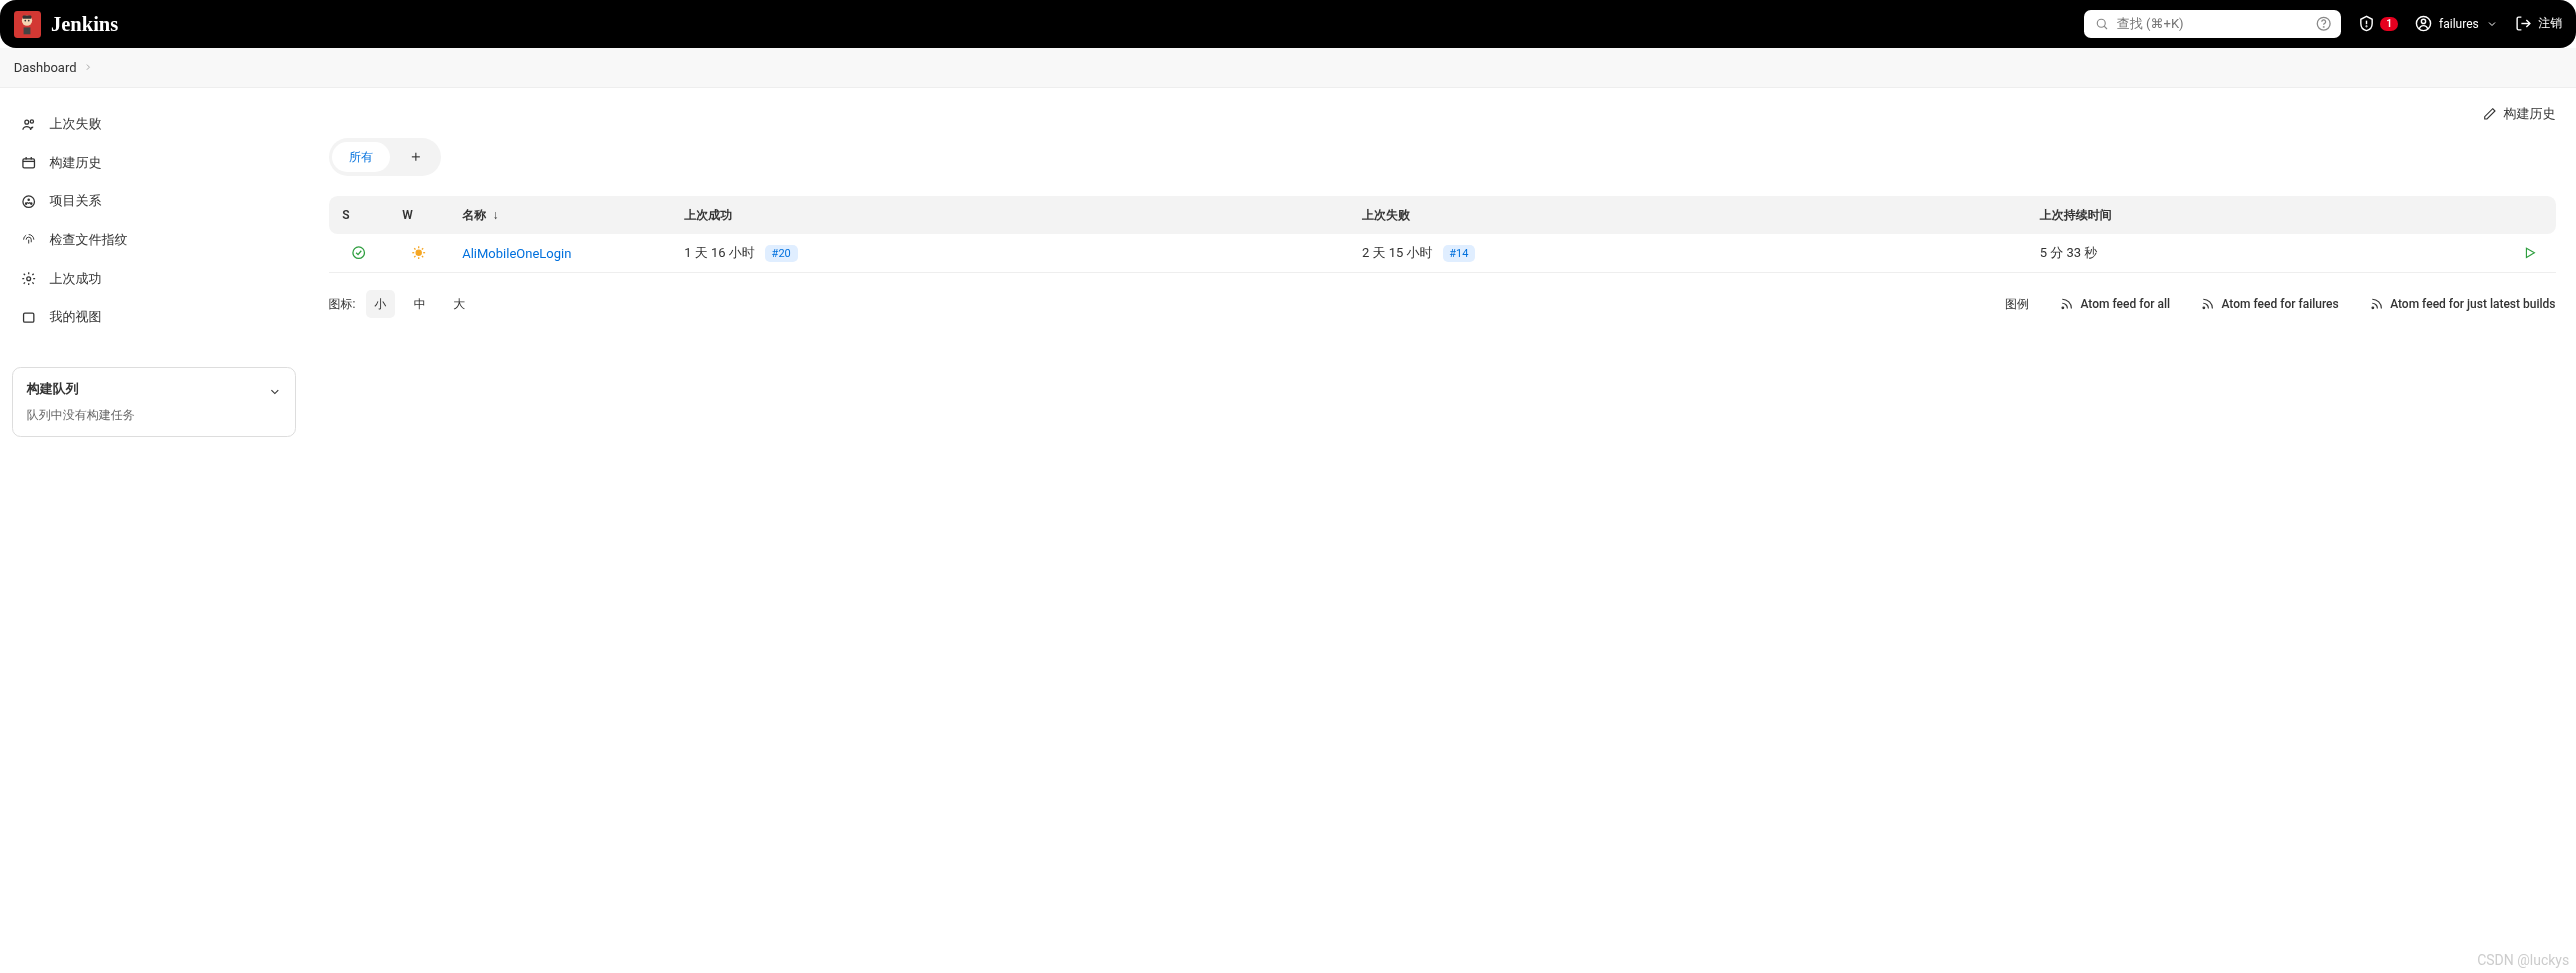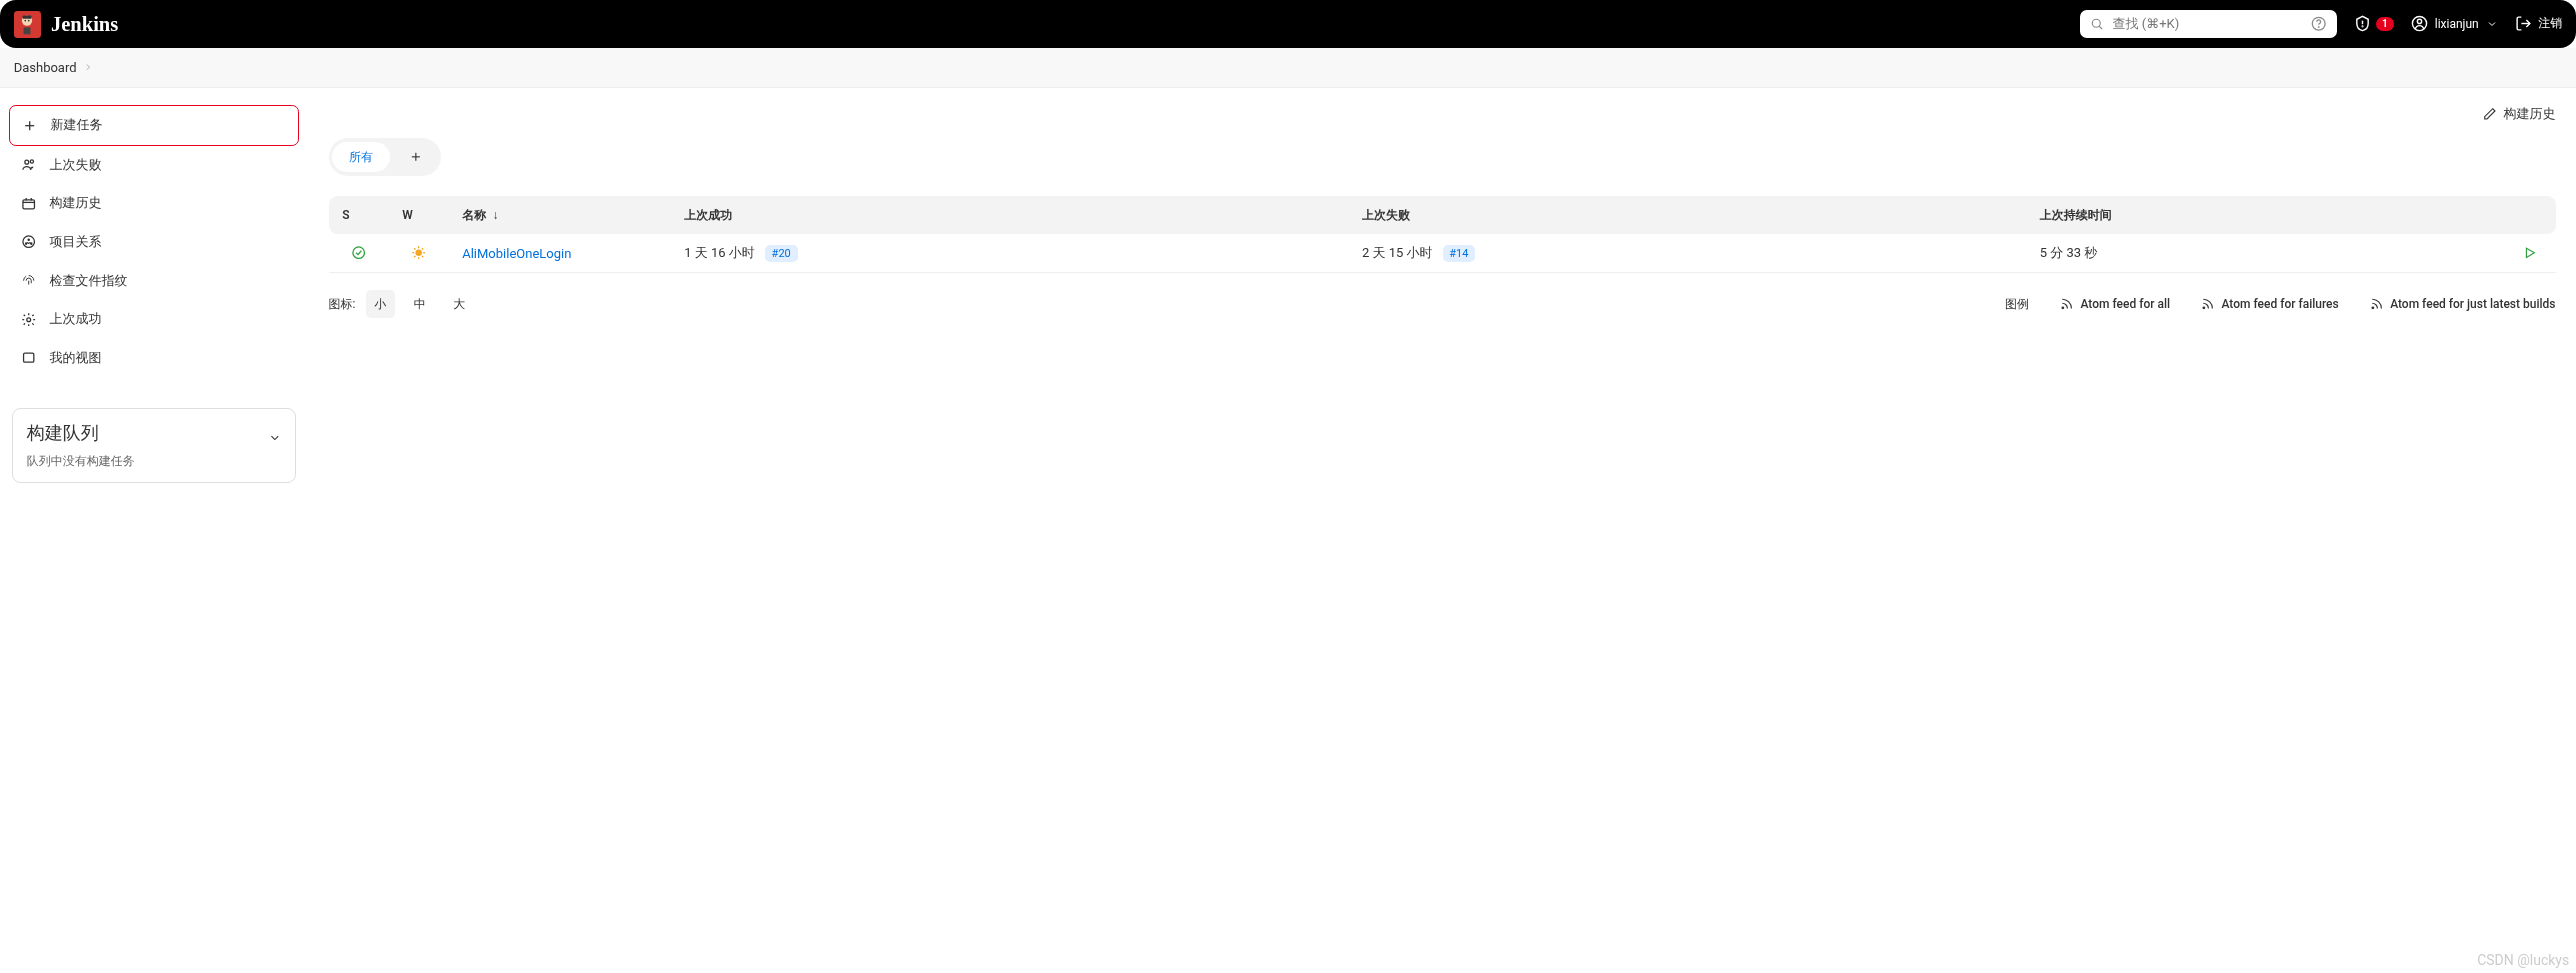--- a/index.html
+++ b/index.html
@@ -149,22 +149,22 @@
     .sidebar-widget {
       margin: 17px 3.4px;
       border: 0.9px solid #ddd;
       border-radius: 8.6px;
       padding: 12px 13.7px;
     }
     .sidebar-widget-header {
       display: flex;
       align-items: flex-end;
       justify-content: space-between;
-      font-weight: 400;
-      font-size: 18px;
+      font-weight: 700;
+      font-size: 13px;
       margin-bottom: 8.6px;
     }
     .sidebar-widget-body {
       color: #666;
       font-size: 12px;
     }
     .sidebar-sep {
       height: 13.7px;
     }
     
@@ -348,21 +348,21 @@
           <circle cx="12" cy="16" r="0.5" fill="#fff"></circle>
       </svg>
       <span class="badge">1</span>
     </div>
     <div class="user-menu">
       <svg width="17" height="17" viewBox="0 0 24 24" fill="none" stroke="#fff" stroke-width="2">
         <circle cx="12" cy="12" r="10"></circle>
           <circle cx="12" cy="9" r="3"></circle>
           <path d="M6 20 c1-4 4-5 6-5 s5 1 6 5"></path>
       </svg>
-      <span>lixianjun</span>
+      <span>failures</span>
       <svg width="12" height="12" viewBox="0 0 24 24" fill="none" stroke="#fff" stroke-width="2">
         <polyline points="6 9 12 15 18 9"></polyline>
       </svg>
     </div>
     <div class="logout-btn">
       <svg width="17" height="17" viewBox="0 0 24 24" fill="none" stroke="#fff" stroke-width="2">
         <path d="M9 21H5a2 2 0 0 1-2-2V5a2 2 0 0 1 2-2h4"></path>
           <polyline points="16 17 21 12 16 7"></polyline>
           <line x1="21" y1="12" x2="9" y2="12"></line>
       </svg>
@@ -375,29 +375,20 @@
   <a href="#">Dashboard</a>
   <span class="chev">
     <svg width="10.3" height="10.3" viewBox="0 0 24 24" fill="none" stroke="#999" stroke-width="2">
         <polyline points="9 18 15 12 9 6"></polyline>
       </svg>
   </span>
 </div>
 
 <div class="main-layout">
   <aside class="sidebar">
-    <div class="sidebar-item highlighted">
-      <span class="icon">
-        <svg width="15.4" height="15.4" viewBox="0 0 24 24" fill="none" stroke="#333" stroke-width="2">
-            <line x1="12" y1="5" x2="12" y2="19"></line>
-            <line x1="5" y1="12" x2="19" y2="12"></line>
-          </svg>
-      </span>
-      <span>新建任务</span>
-    </div>
     <div class="sidebar-item">
       <span class="icon">
         <svg width="15.4" height="15.4" viewBox="0 0 24 24" fill="none" stroke="#333" stroke-width="2">
             <circle cx="9" cy="8" r="3"></circle>
             <path d="M3 20c0-3 3-5 6-5s6 2 6 5"></path>
             <circle cx="17" cy="7" r="2.5"></circle>
             <path d="M15 20c0-2.5 2-4 4-4"></path>
           </svg>
       </span>
       <span>上次失败</span>

